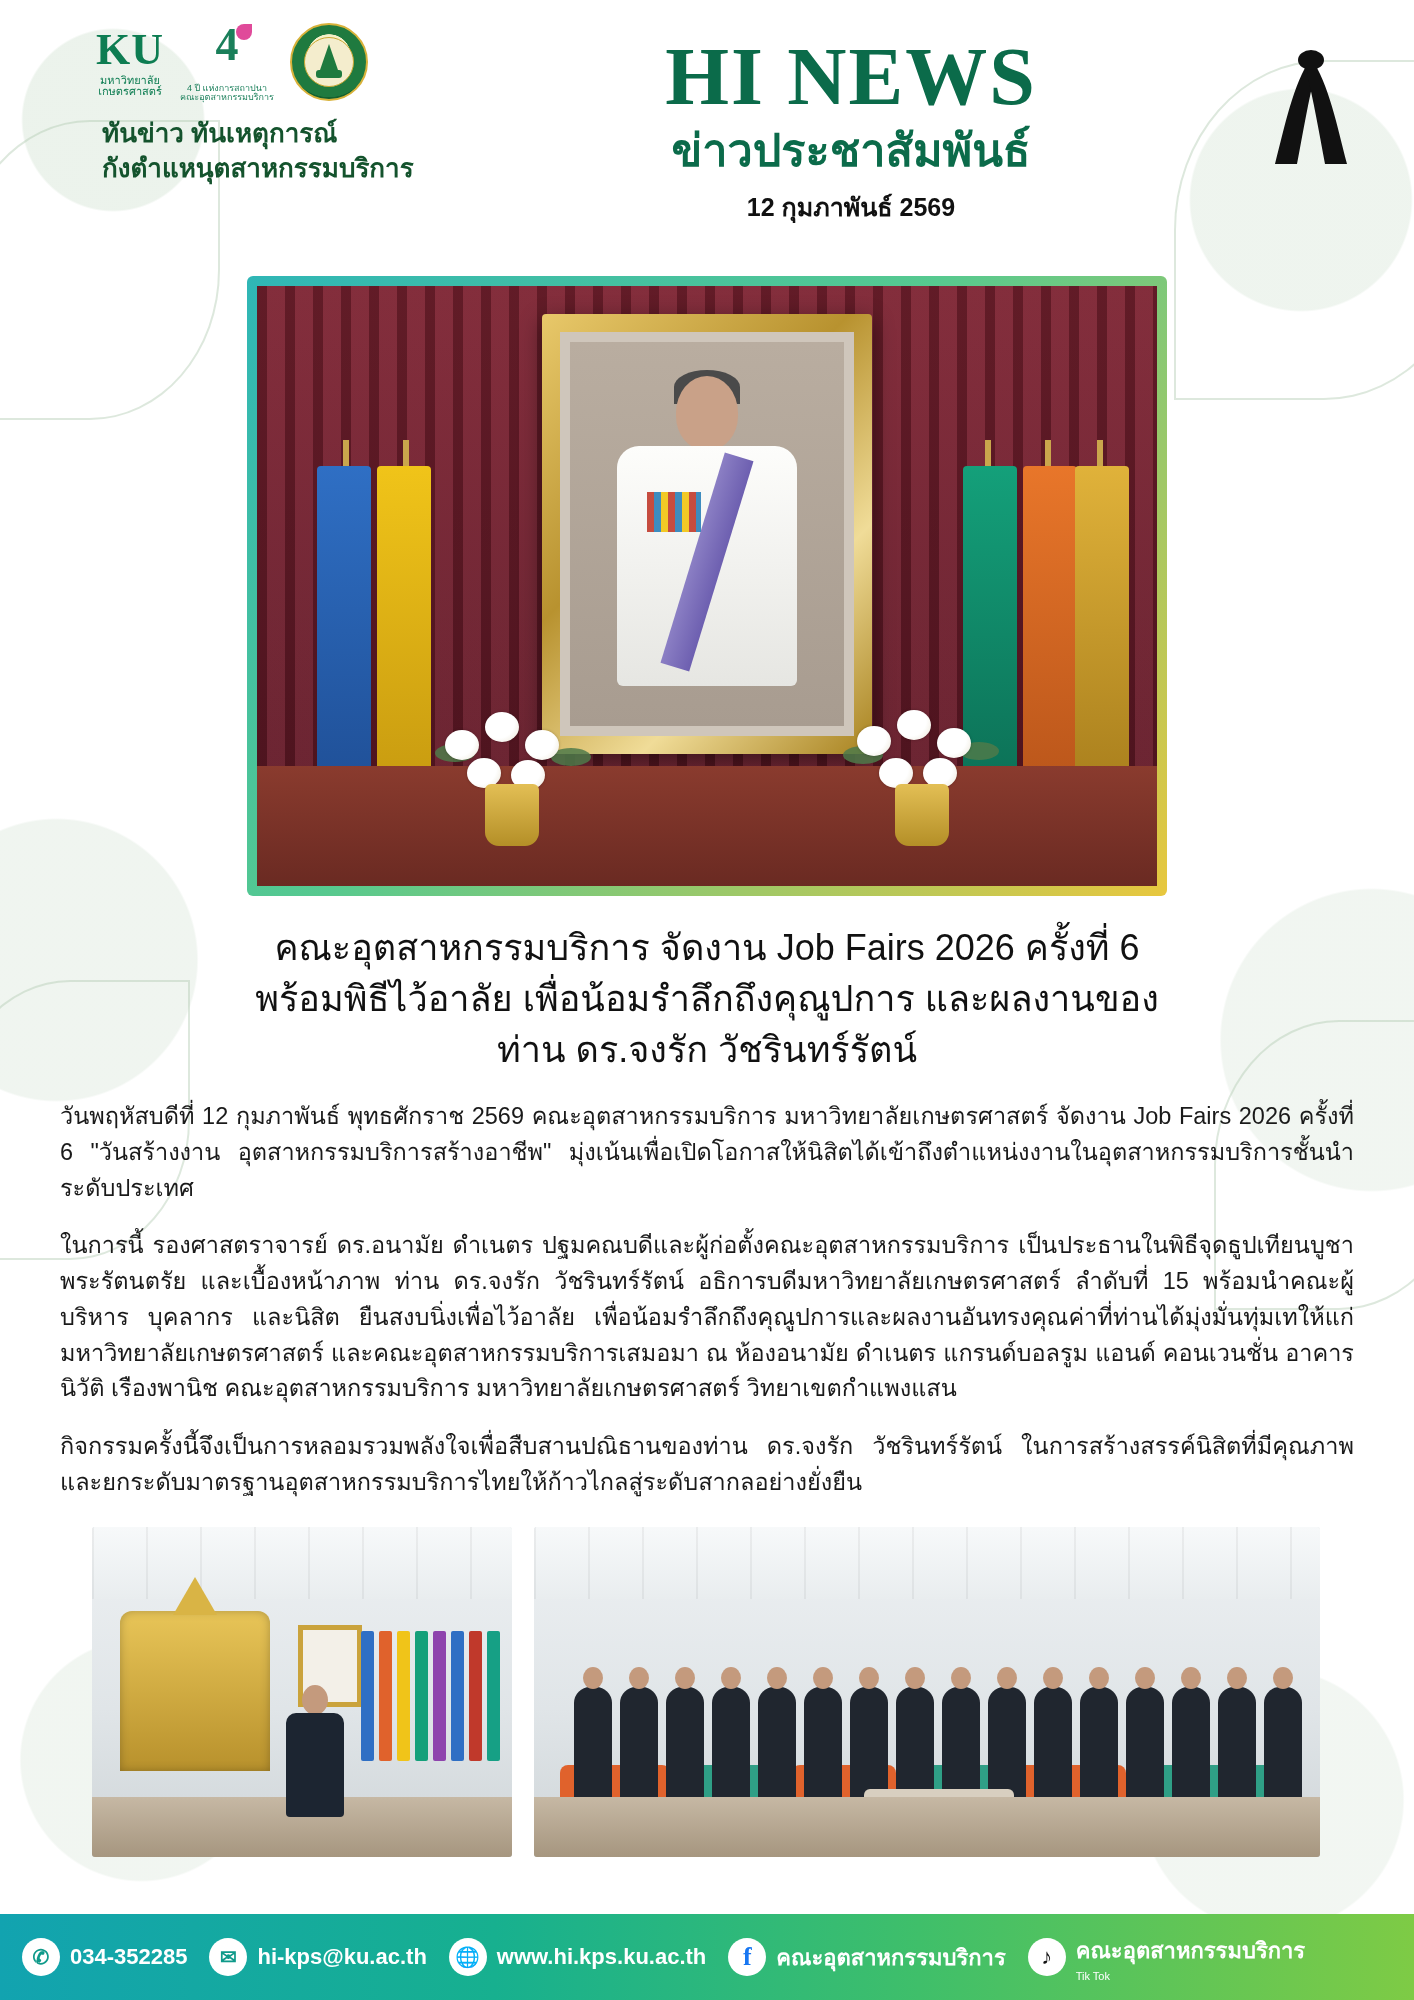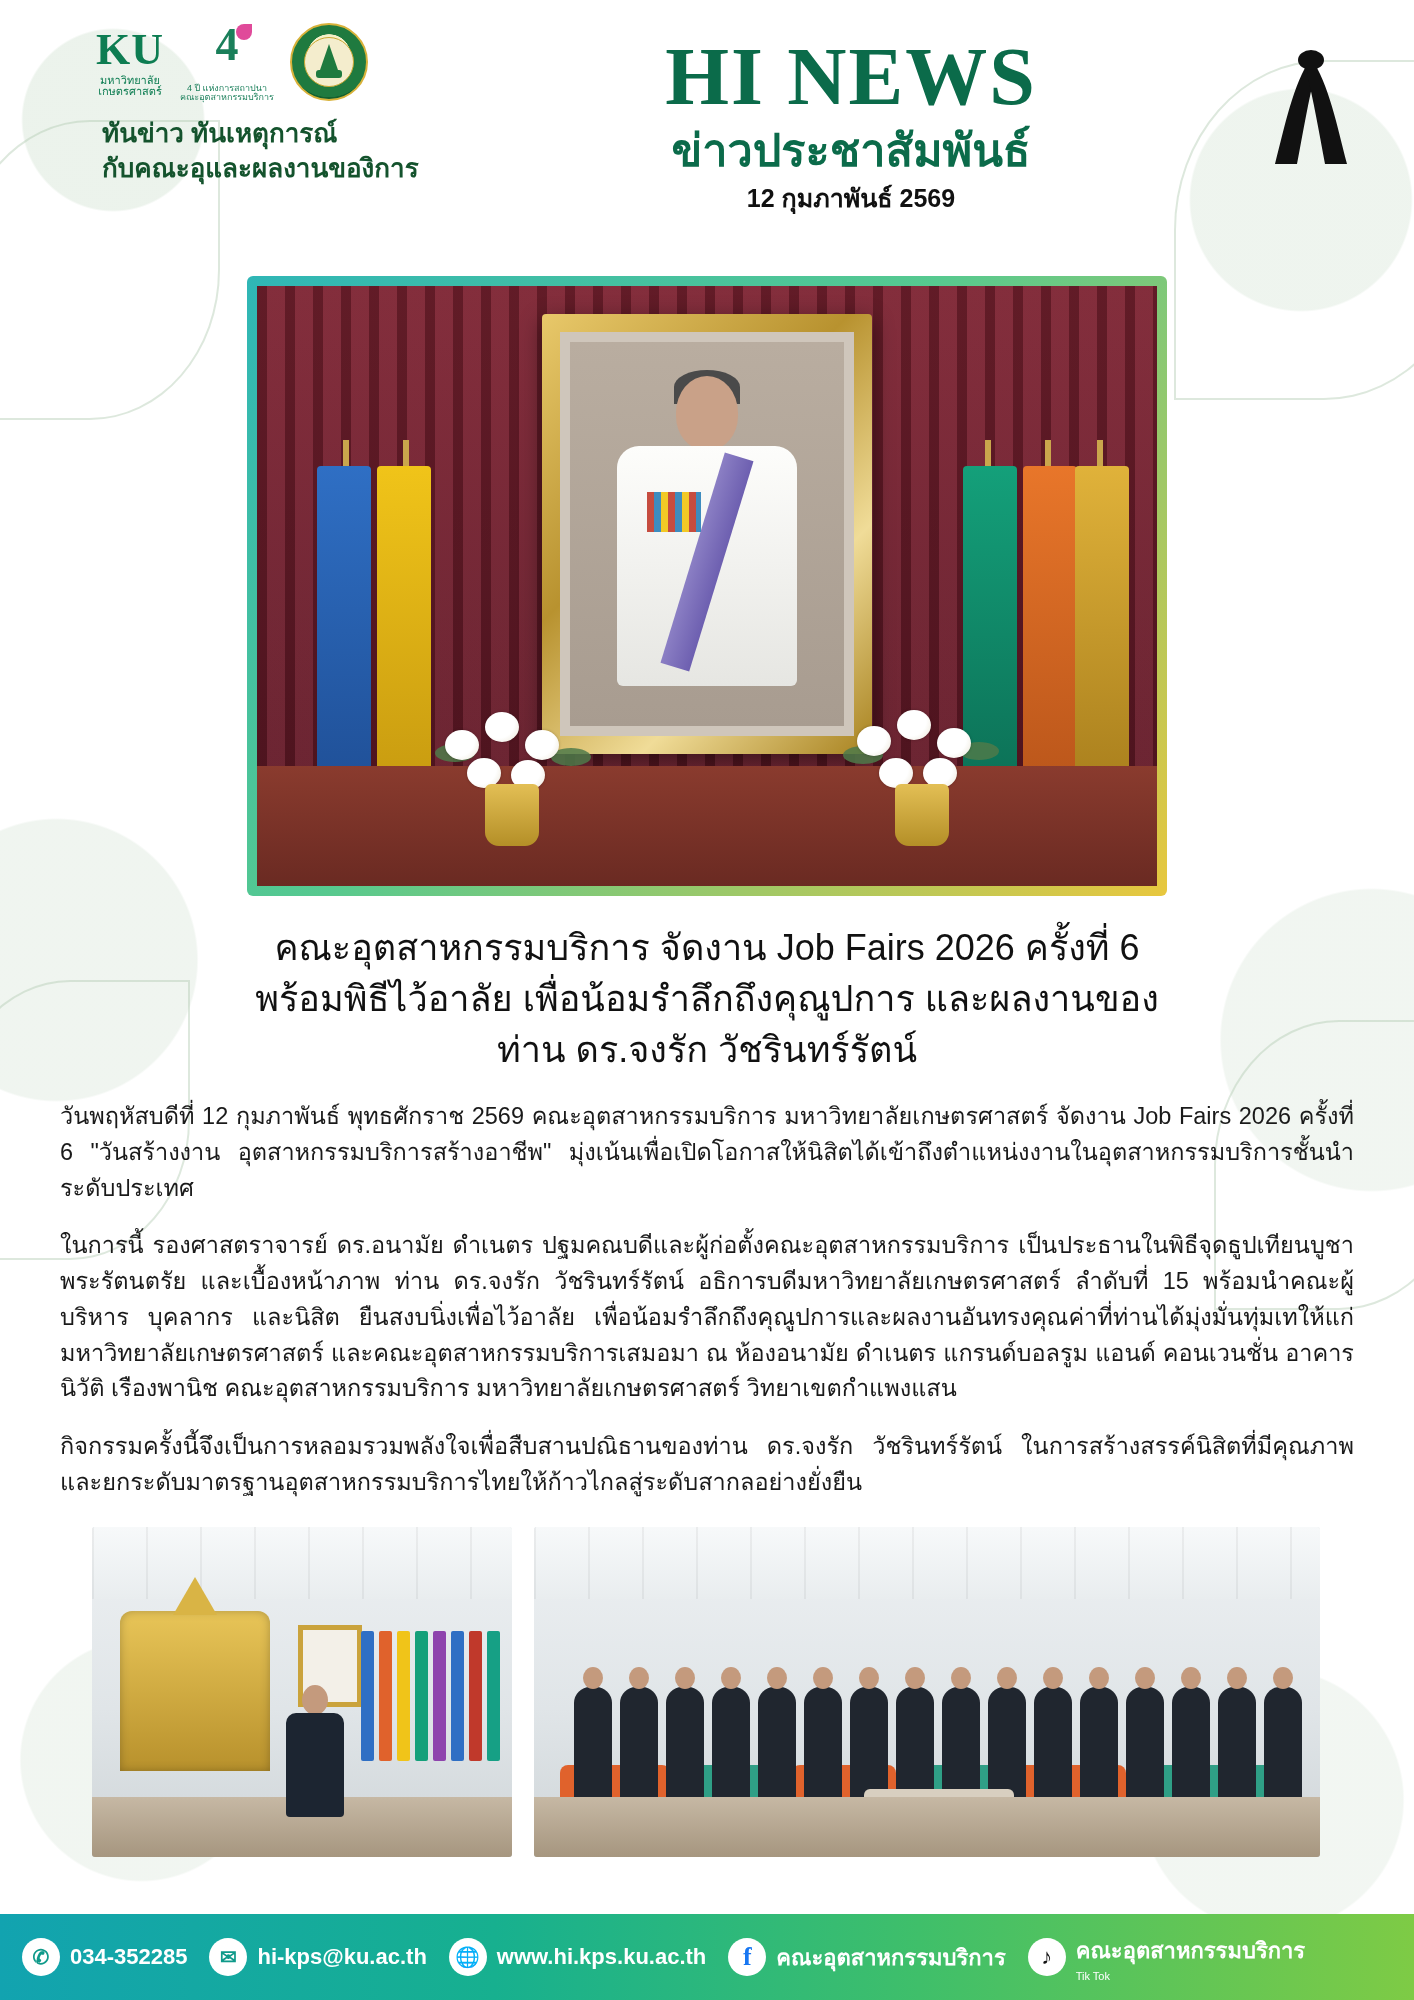--- a/index.html
+++ b/index.html
@@ -147,21 +147,21 @@
     line-height: 1;
   }
   .hi-news-th {
     font-size: 45px;
     color: #0b6b4a;
     font-weight: bold;
     margin-top: 8px;
     line-height: 1.1;
   }
   .date-line {
-    margin-top: 2px;
+    margin-top: 11px;
     font-size: 25px;
     font-weight: bold;
     color: #111111;
   }
   .ribbon-wrap {
     width: 150px;
     display: flex;
     justify-content: center;
     padding-top: 18px;
   }
@@ -416,21 +416,21 @@
         <div class="anniv">
           <div class="num">4</div>
           <div class="anniv-sub">4 ปี แห่งการสถาปนา<br>คณะอุตสาหกรรมบริการ</div>
         </div>
         <div class="seal">
             <div class="inner"></div>
           </div>
       </div>
       <div class="tagline">
         <div>ทันข่าว ทันเหตุการณ์</div>
-        <div>กับคณะอุและผลงานของิการ</div>
+        <div>กังตำแหนุตสาหกรรมบริการ</div>
       </div>
     </div>
 
     <div class="brand-center">
       <div class="hi-news">HI NEWS</div>
       <div class="hi-news-th">ข่าวประชาสัมพันธ์</div>
       <div class="date-line">12 กุมภาพันธ์ 2569</div>
     </div>
 
     <div class="ribbon-wrap">

